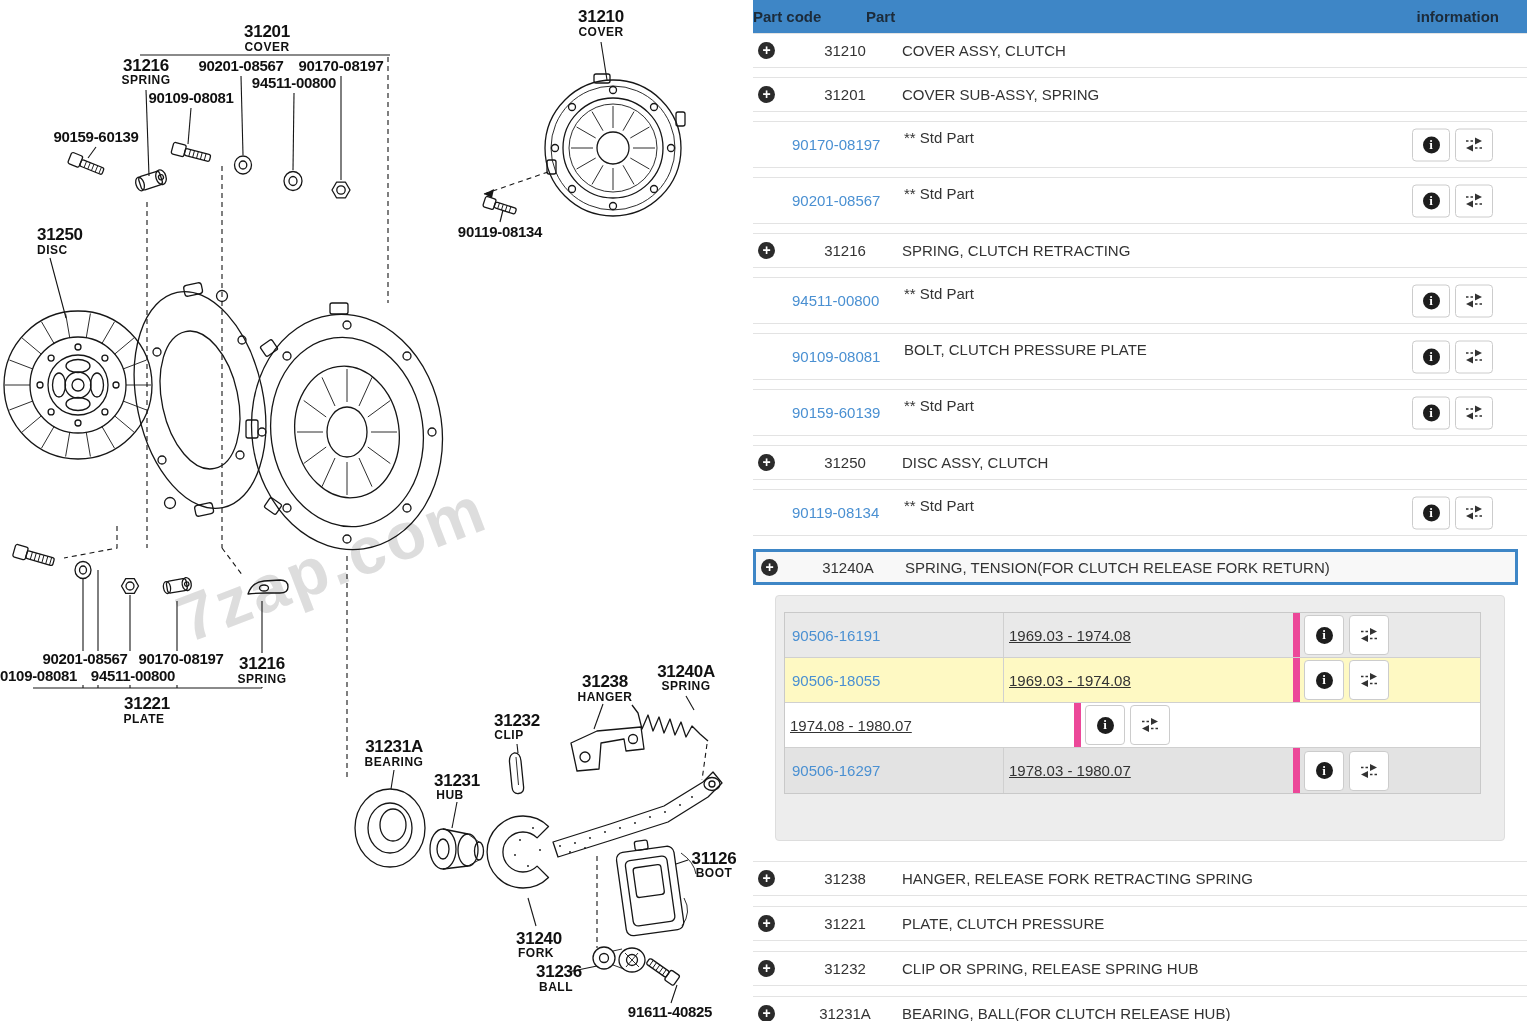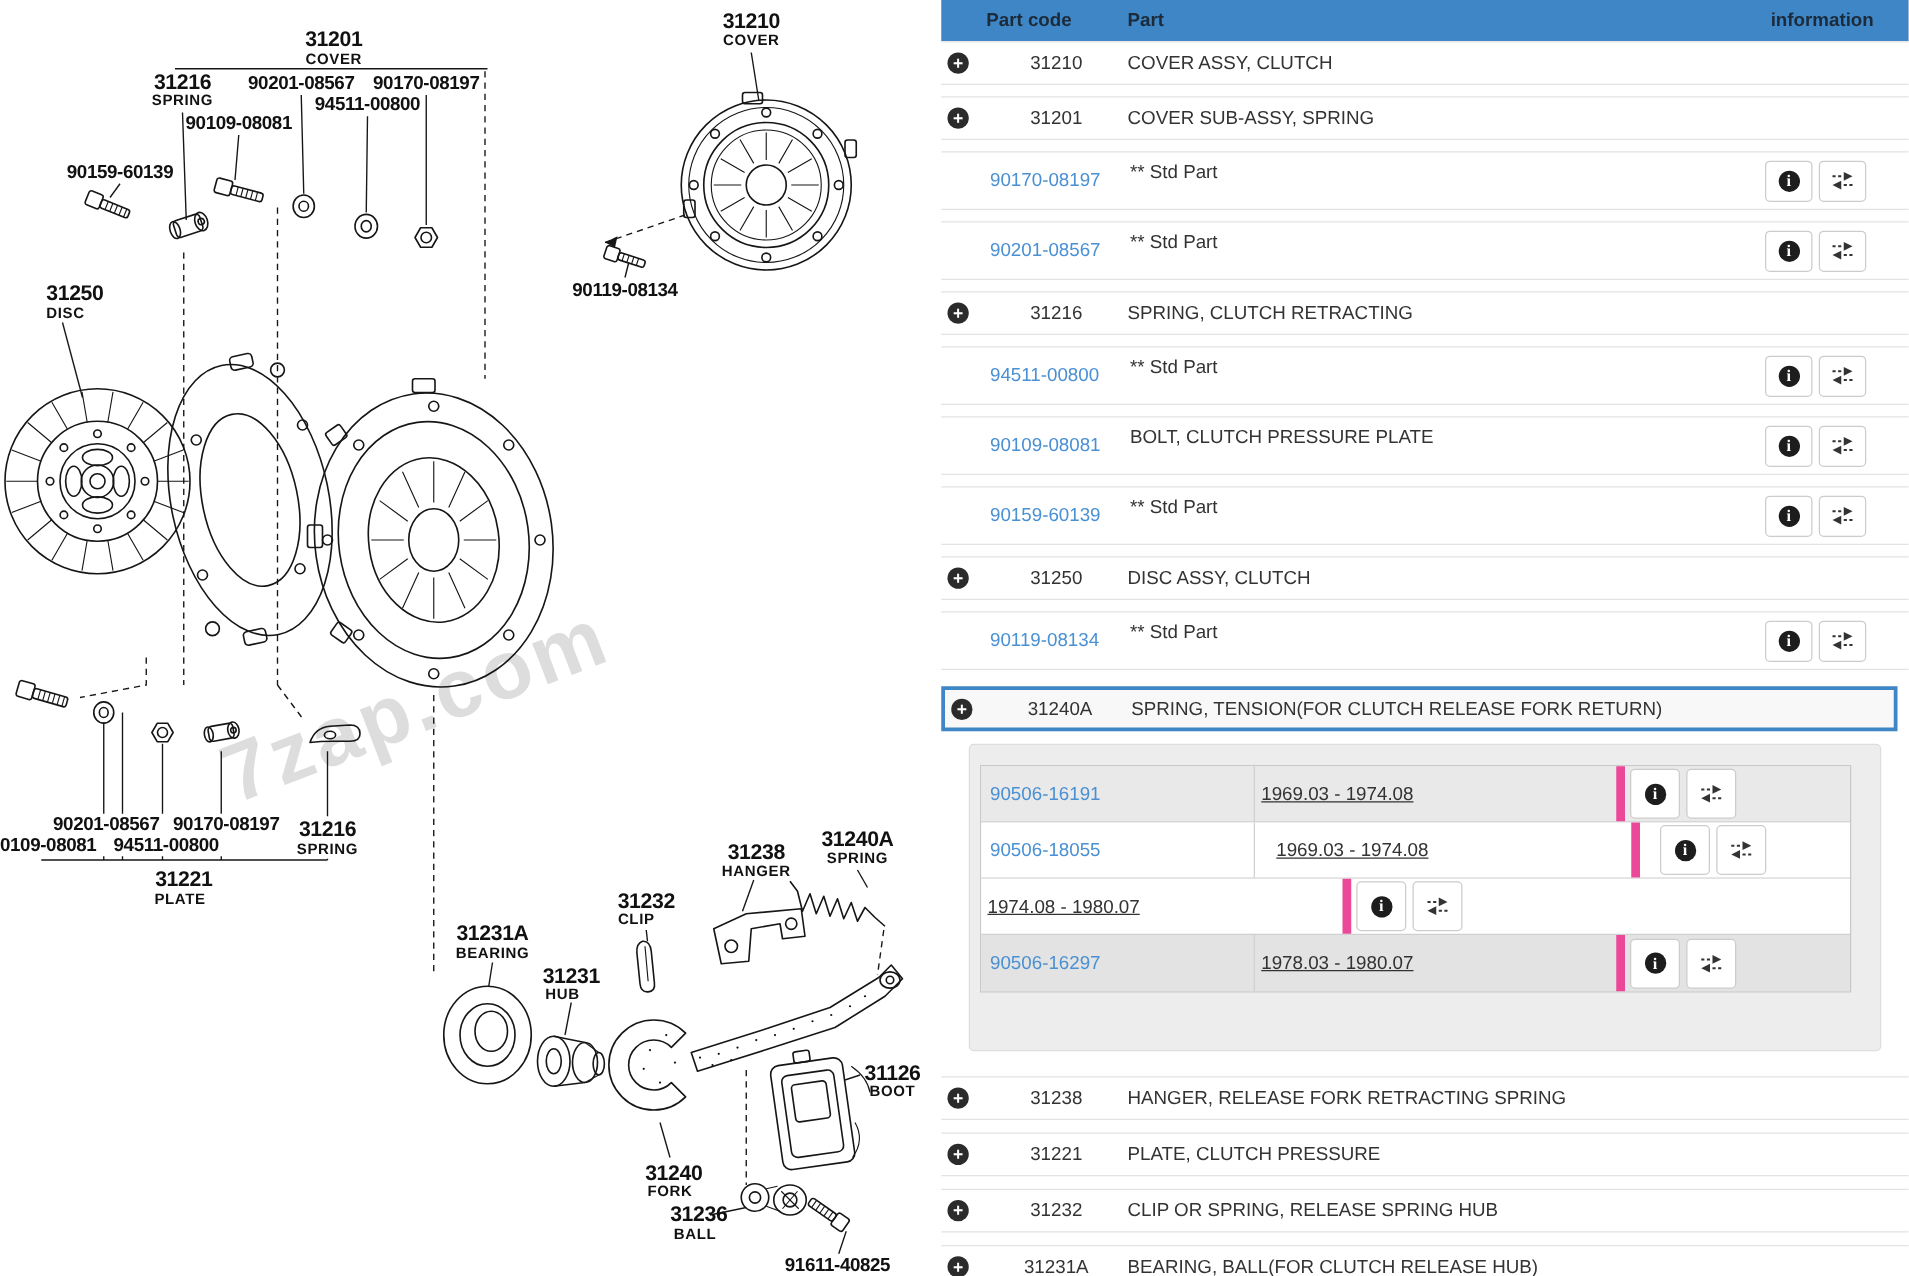--- a/index.html
+++ b/index.html
@@ -16,21 +16,21 @@
   .ln { stroke:#161616; stroke-width:1.1; fill:none; }
   .pt { stroke:#161616; stroke-width:1.3; fill:none; stroke-linejoin:round; }
   .ptf { stroke:none; fill:#161616; }
   .thin { stroke-width:0.9; }
   .dash { stroke-dasharray:5 4; }
   .wm { font-size:66px; fill:#c2c2c2; opacity:0.55; font-weight:bold; letter-spacing:3px; }
 
   
   #parts { position:absolute; left:753px; top:0; width:774px; height:1021px; background:#fff; }
   .thead { height:33px; background:#3e86c6; display:flex; align-items:center;
-           padding-left:36px; font-size:15px; font-weight:bold; color:#1c2b3a; }
+           font-size:15px; font-weight:bold; color:#1c2b3a; }
   .h-code { width:113px; }
   .h-title { flex:1; }
   .h-info { padding-right:28px;margin-left:19px; }
 
   .prow { position:relative; background:#fff; border-top:1px solid #e3e3e3;
           border-bottom:1px solid #e3e3e3; display:flex; align-items:center;
           margin-bottom:9px; font-size:15px; color:#333; }
   .parent { height:35px; }
   .sub { height:47px; }
   .plus { margin-left:5px; width:17px; height:17px; border-radius:50%; background:#2b2b2b;
@@ -49,21 +49,21 @@
   .icircle::before { content:"i"; }
 
   .selected { border:3px solid #3e86c6; width:calc(100% - 9px); height:36px; background:#f8f8f8; margin-bottom:10px; }
 
   .xpanel { margin:0 22px 20px 22px; background:#ededed; border:1px solid #ddd; border-radius:4px;
             padding:16px 8px 46px 8px; }
   .xtable { width:697px; border:1px solid #c9c9c9; }
   .xrow { display:flex; height:45px; align-items:stretch; border-bottom:1px solid #d0d0d0; }
   .xrow:last-child { border-bottom:none; }
   .xrow:nth-child(1) { background:#e9e9e9; }
-  .xrow:nth-child(2) { background:#ffffff;gap:12px; }
+  .xrow:nth-child(2) { background:#fef9c3; }
   .xrow:nth-child(3) { background:#ffffff; }
   .xrow:nth-child(4) { background:#e3e3e3; }
   .xcell { display:flex; align-items:center; font-size:15px; color:#333; }
   .xcode { width:219px; border-right:1px solid #d0d0d0; padding-left:7px;align-items:center; }
   .xcode a { color:#4a90d2; text-decoration:none; cursor:pointer; }
   .xrange { width:296px; border-right:7px solid #ec4899; padding-left:5px;text-decoration:underline; }
   .xbtns { flex:1; padding-left:4px; gap:5px; }
   .xbtns .ibtn, .xbtns .sbtn { width:40px; height:40px; }
 </style>
 </head>

